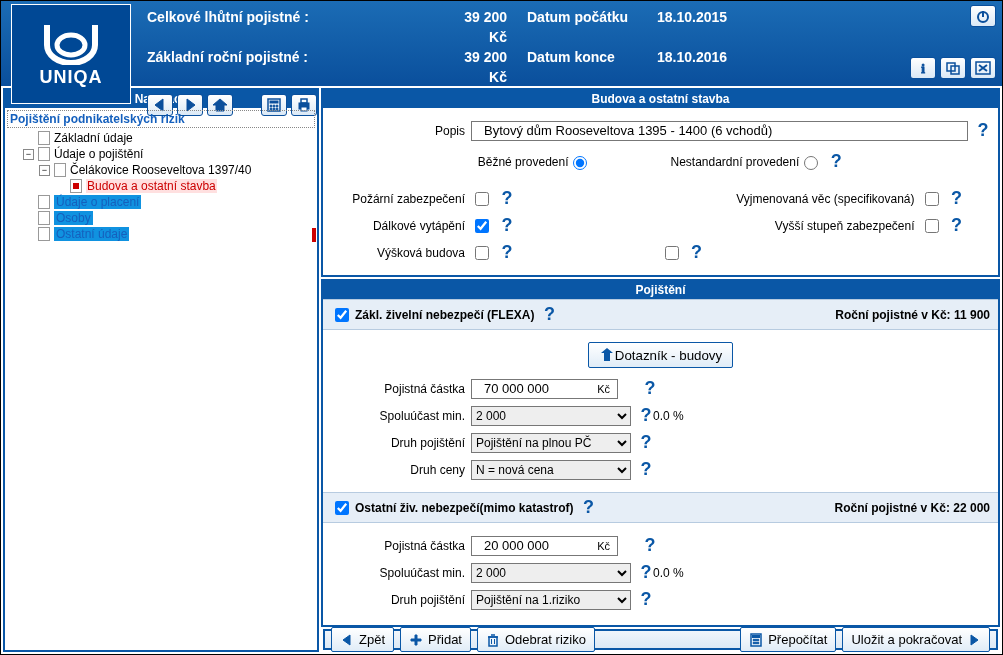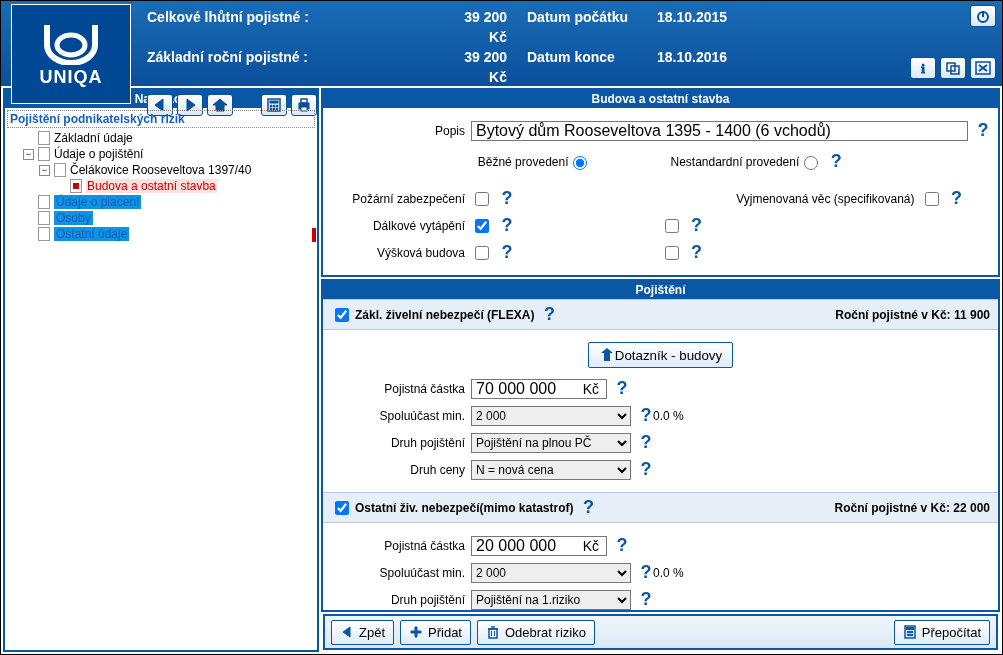--- a/index.html
+++ b/index.html
@@ -45,47 +45,47 @@
 
 
 .main{flex:1;display:flex;flex-direction:column;margin:2px 2px 2px 0;overflow:hidden}
 .panel{border:2px solid #0a57a6;margin-bottom:2px;background:#fff}
 .panel-title{background:#0a57a6;color:#fff;text-align:center;font-weight:bold;padding:2px 0}
 .panel-body{padding:6px 8px}
 .frow{display:flex;align-items:center;margin:6px 0}
 .flabel{text-align:right;padding-right:6px}
 .flabel.r{width:140px}
 .flabel.w{width:260px}
-.inp{border:1px solid #777;padding:2px 4px;font-size:16px;height:20px}
+.inp{border:1px solid #777;padding:2px 12px;font-size:13px;height:20px}
 .inp.big{flex:1;width:510px}
 .q{color:#0a57a6;font-size:18px;font-weight:bold;margin-left:8px;cursor:pointer;display:inline-block;width:14px;text-align:center}
 .chk{width:14px;height:14px}
 .twocol{display:flex}
 .col{flex:1}
 .prov-row{display:flex;align-items:center;justify-content:center;margin:10px 0}
 .prov-row .opt{display:flex;align-items:center;margin:0 40px}
 .prov-row .opt label{}
 .radio{width:14px;height:14px}
 
 
 .scroll{flex:1;overflow:auto}
 .sect{background:#e6eef7;padding:4px 8px;display:flex;align-items:center;font-weight:bold;border-top:1px solid #b7cbe0;border-bottom:1px solid #b7cbe0}
 .sect .right{margin-left:auto;font-weight:bold}
 .sub{padding:6px 8px}
 .sub .frow .flabel{width:140px}
-.sub .inp{width:136px}
-.sub .unit{display:inline-block;width:26px;text-align:right;margin-left:-30px;margin-right:4px;color:#000;position:relative;z-index:1;font-size:14px;padding-right:4px}
+.sub .inp{width:147px}
+.sub .unit{display:inline-block;width:26px;text-align:right;margin-left:-30px;margin-right:21px;color:#000;position:relative;z-index:1;font-size:11px;padding-right:4px}
 .inp.num{text-align:left;padding-right:28px}
 .sel{border:1px solid #777;background:#eee;height:20px;font-size:12px;width:160px}
 .pct{}
 .btn-dot{display:flex;margin:6px auto 10px auto;border:1px solid #0a57a6;background:linear-gradient(to bottom,#fff,#e0ecf7);padding:4px 10px;align-items:center;gap:0;cursor:pointer;border-radius:2px}
 .btn-dot svg{width:16px;height:16px;fill:#0a57a6}
 
 
-.ftr{height:36px;border:2px solid #0a57a6;margin:0 2px 2px 2px;background:linear-gradient(to bottom,#f0f5fb,#dce9f5);display:flex;align-items:center;padding:0 6px;gap:6px}
+.ftr{height:21px;border:2px solid #0a57a6;margin:0 2px 2px 2px;background:linear-gradient(to bottom,#f0f5fb,#dce9f5);display:flex;align-items:center;padding:0 6px;gap:6px}
 .fbtn{display:flex;align-items:center;gap:5px;border:1px solid #0a57a6;background:linear-gradient(to bottom,#fff,#e0ecf7);padding:4px 8px;cursor:pointer;border-radius:2px;font-size:13px}
 .fbtn svg{width:14px;height:14px;fill:#0a57a6;stroke:#0a57a6}
 .fspacer{flex:1}
 </style>
 </head>
 <body>
 <div class="app">
 
 <div class="hdr">
   <div class="logo">
@@ -260,20 +260,21 @@
                   <span class="q">?</span>
                 </div>
           </div>
           <div class="col">
             <div class="frow">
                   <div class="flabel w">Vyjmenovaná věc (specifikovaná)</div>
                   <input type="checkbox" class="chk" style="">
                   <span class="q">?</span>
                 </div>
             <div class="frow">
+                  <div class="flabel w">Vyšší stupeň zabezpečení</div>
                   <input type="checkbox" class="chk" style="">
                   <span class="q">?</span>
                 </div>
             <div class="frow">
                   <input type="checkbox" class="chk" style="">
                   <span class="q">?</span>
                 </div>
           </div>
         </div>
       </div>
@@ -376,17 +377,23 @@
               <rect x="3.5" y="2.5" width="7" height="2"></rect>
               <circle cx="5" cy="7" r="0.9"></circle>
               <circle cx="7" cy="7" r="0.9"></circle>
               <circle cx="9" cy="7" r="0.9"></circle>
               <circle cx="5" cy="10" r="0.9"></circle>
               <circle cx="7" cy="10" r="0.9"></circle>
               <circle cx="9" cy="10" r="0.9"></circle>
             </svg>
             <span>Přepočítat</span>
           </button>
+      <button class="fbtn">
+            <span>Uložit a pokračovat</span>
+            <svg viewBox="0 0 14 14">
+              <path d="M4 2 L11 7 L4 12 Z"></path>
+            </svg>
+          </button>
     </div>
   </div>
 </div>
 
 </div>
 
 </body></html>

